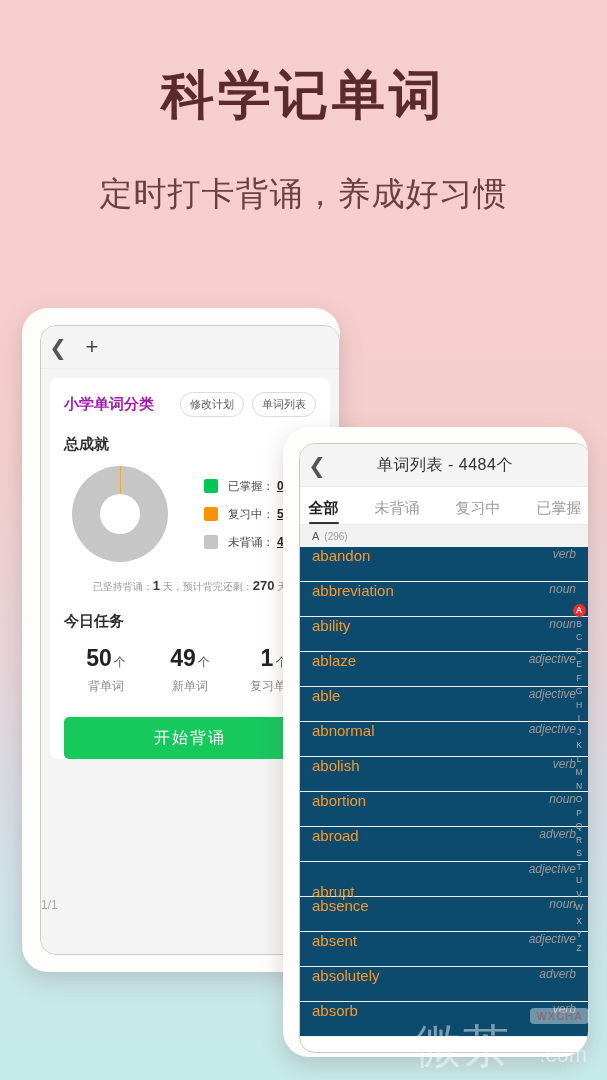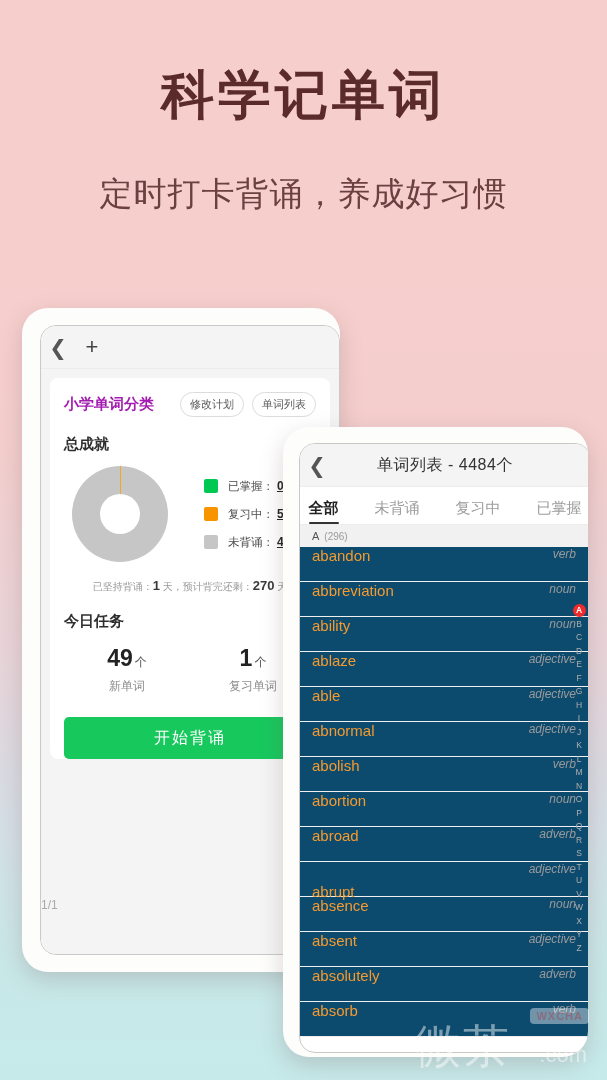--- a/index.html
+++ b/index.html
@@ -296,20 +296,24 @@
                 <span class="legend-value">4434</span>
               </div>
             </div>
           </div>
 
           <div class="streak"><span>已坚持背诵：</span><b>1</b><span> 天，预计背完还剩：</span><b>270</b><span> 天</span></div>
 
           <div class="today-title">今日任务</div>
 
           <div class="stats">
+            <div class="stat">
+              <div class="stat-num"><span>50</span><span class="stat-unit">个</span></div>
+              <div class="stat-label">背单词</div>
+            </div>
             <div class="stat">
               <div class="stat-num"><span>49</span><span class="stat-unit">个</span></div>
               <div class="stat-label">新单词</div>
             </div>
             <div class="stat">
               <div class="stat-num"><span>1</span><span class="stat-unit">个</span></div>
               <div class="stat-label">复习单词</div>
             </div>
           </div>
 

